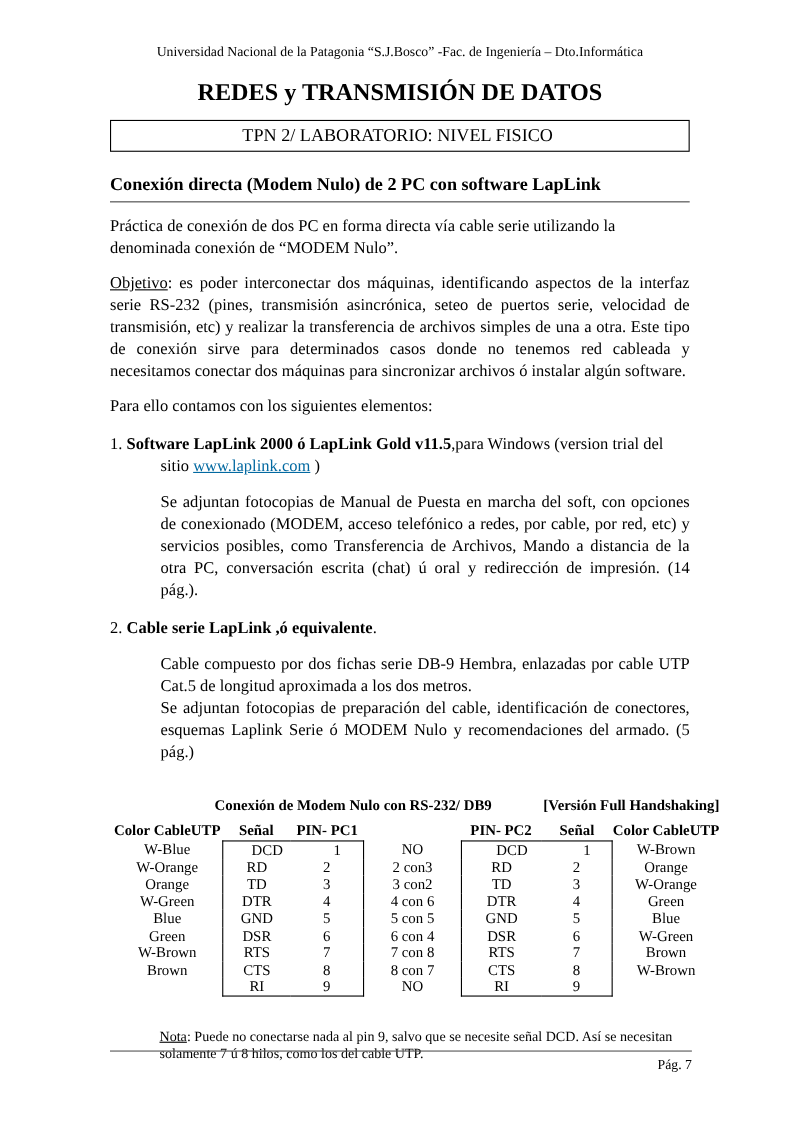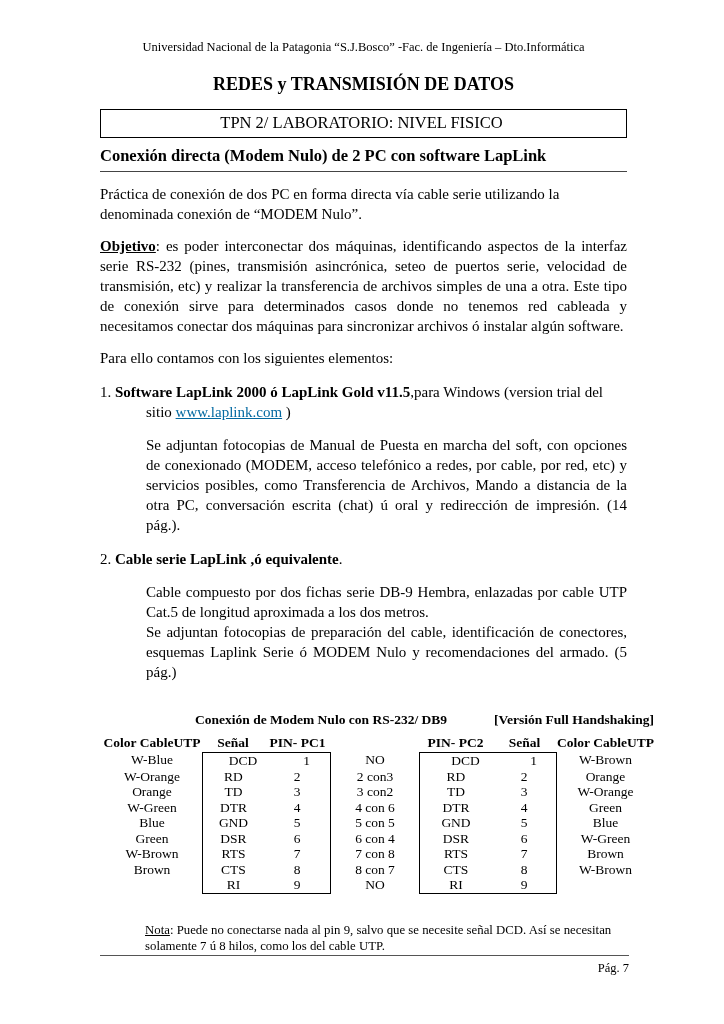--- a/index.html
+++ b/index.html
@@ -17,50 +17,50 @@
     overflow:hidden;
   }
   .inst {
     text-align:center;
     font-size:12.5px;
     line-height:15px;
     margin-bottom:18px;
   }
   .doc-title {
     text-align:center;
-    font-size:18px;
+    font-size:22px;
     line-height:22px;
     font-weight:bold;
     margin-bottom:14px;
   }
   .tpn-box {
     border:1px solid #000;
     text-align:center;
     font-size:16.5px;
     line-height:20px;
     padding:3px 4px 4px 0;
-    margin-bottom:8px;
+    margin-bottom:20px;
   }
   .section-rule {
     border-bottom:1.5px solid #444;
     padding-bottom:5px;
     margin-bottom:7px;
   }
   .section-title {
     font-size:16.5px;
     line-height:20px;
     font-weight:bold;
   }
   .body-p {
     font-size:15px;
     line-height:20px;
     margin-top:12px;
   }
   .just { text-align:justify; }
-  .obj-label { font-weight:bold; text-decoration:underline; }
+  .obj-label { font-weight:normal; text-decoration:underline; }
   .item {
     font-size:15px;
     line-height:20px;
     margin-top:14px;
     padding-left:46px;
     text-indent:-46px;
   }
   .item-bold { font-weight:bold; }
   .indent-p {
     font-size:15px;

